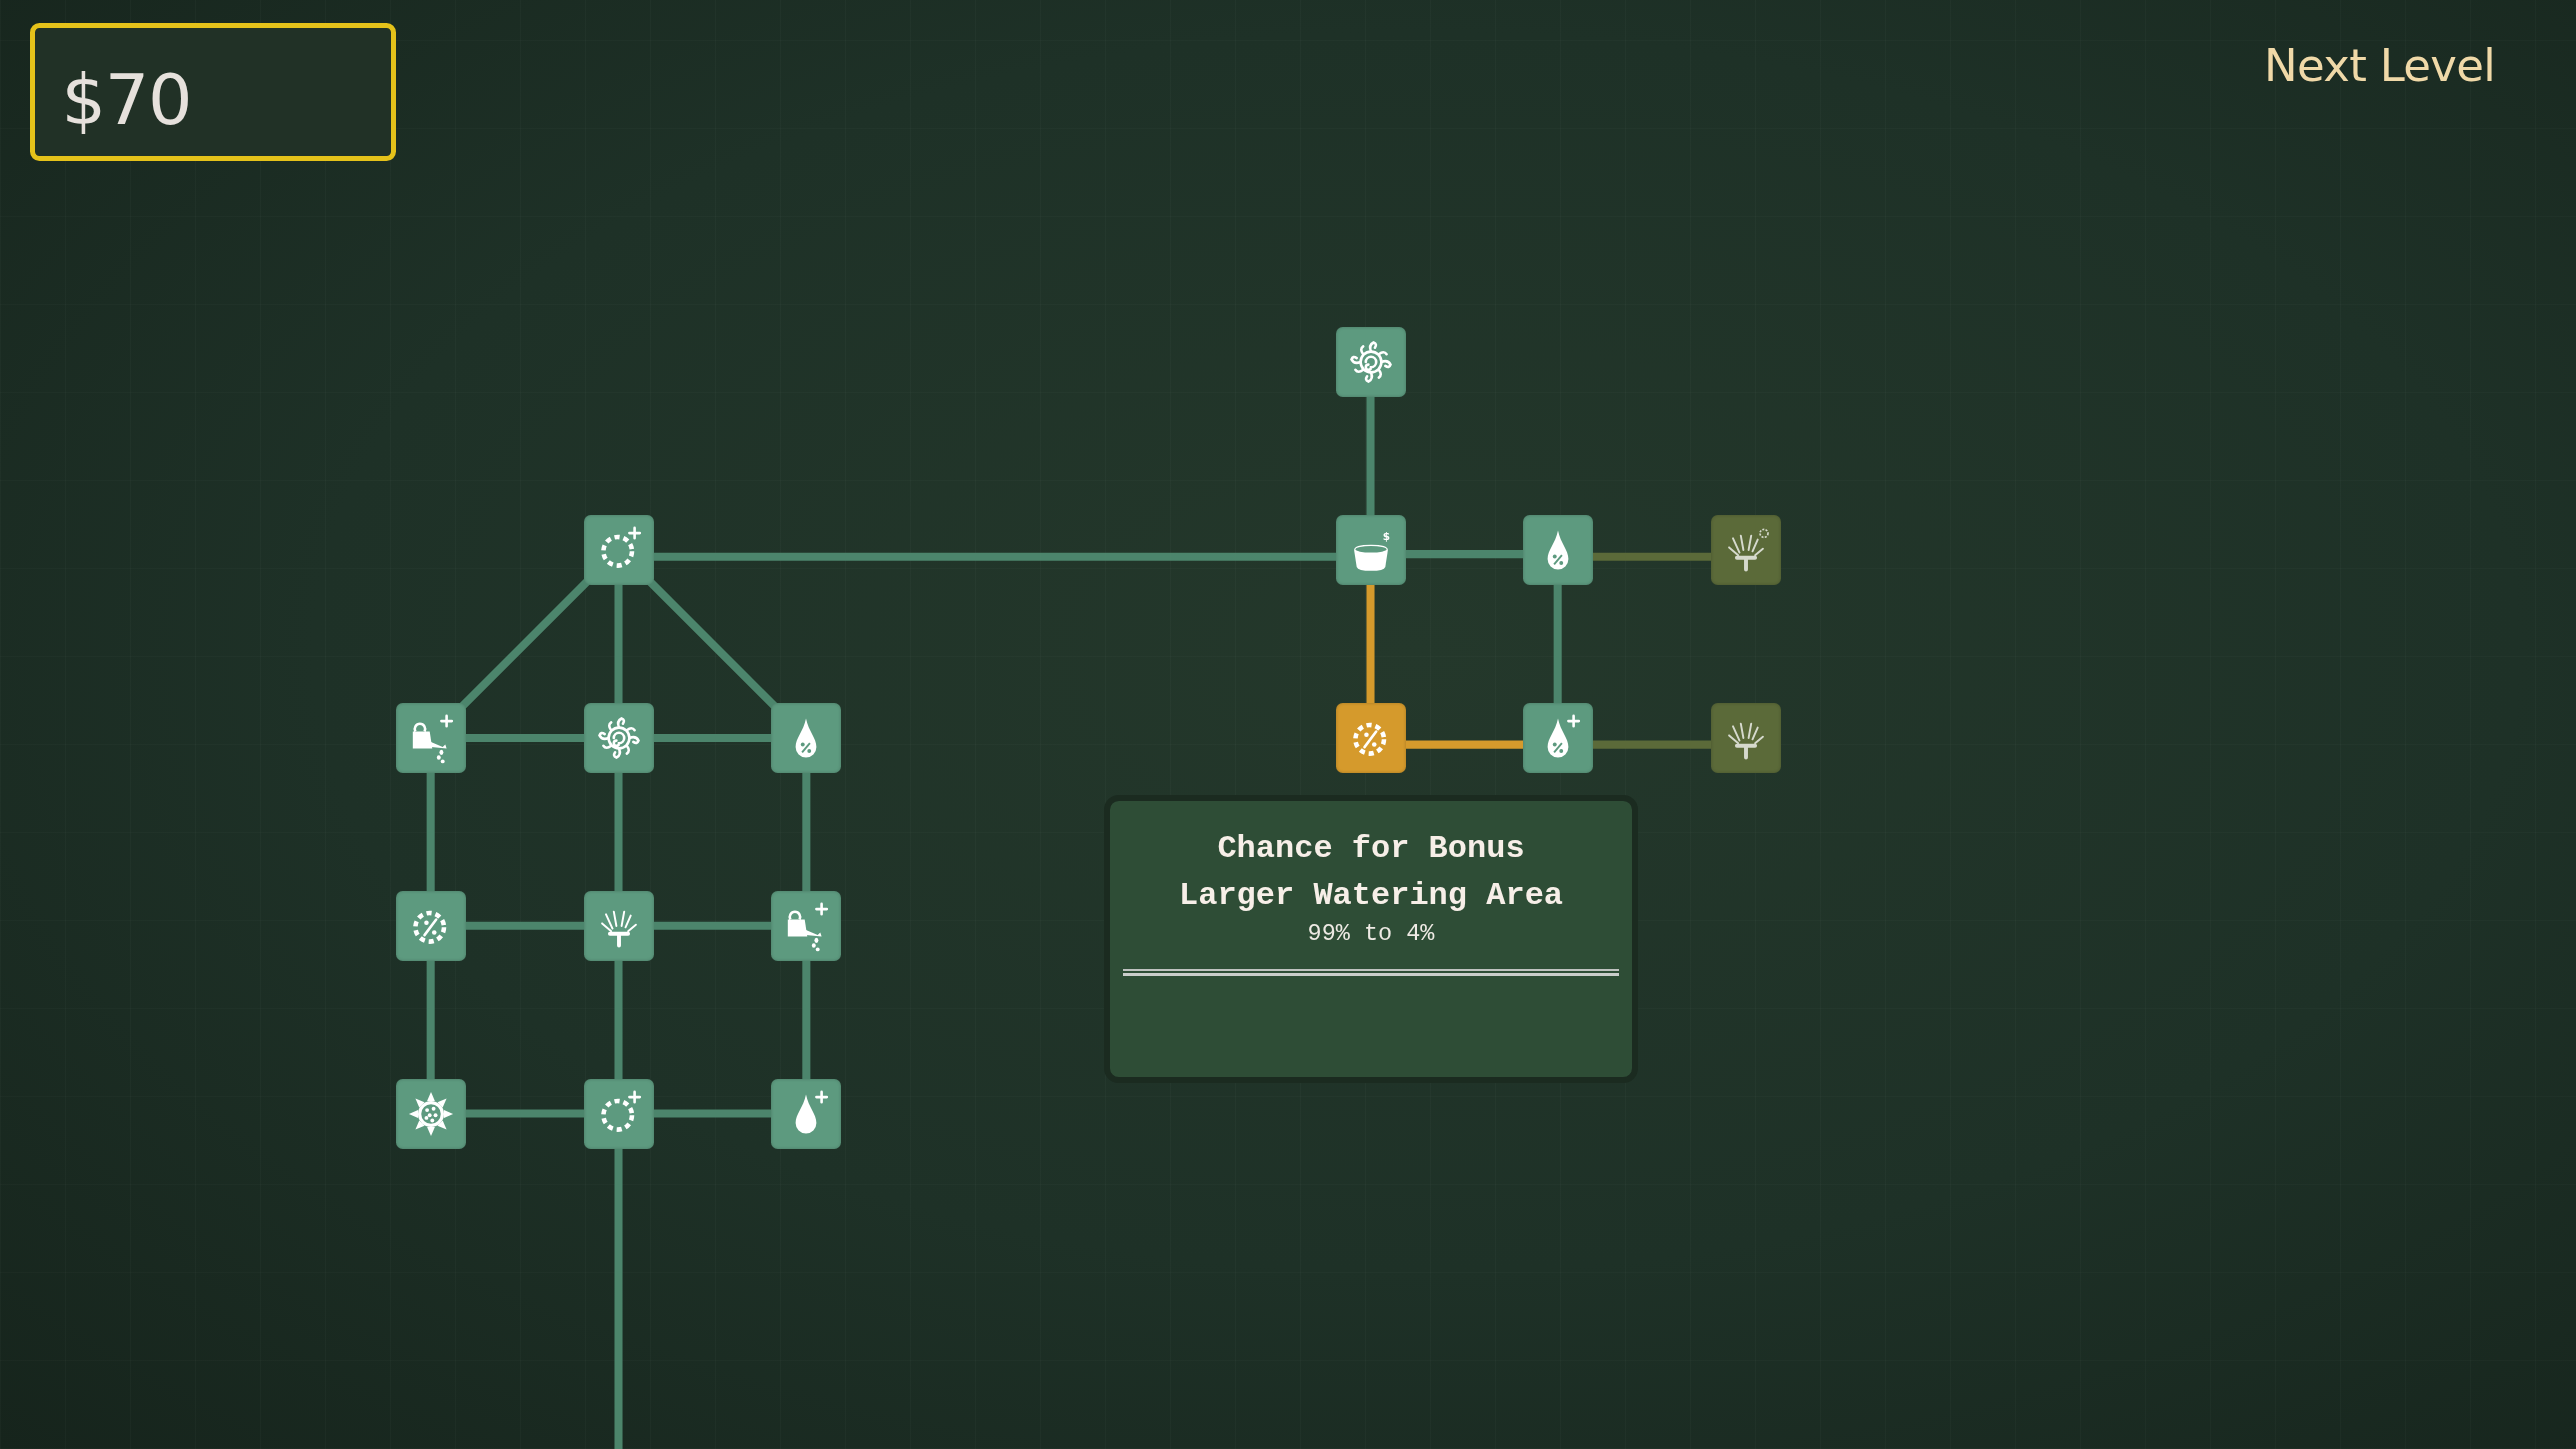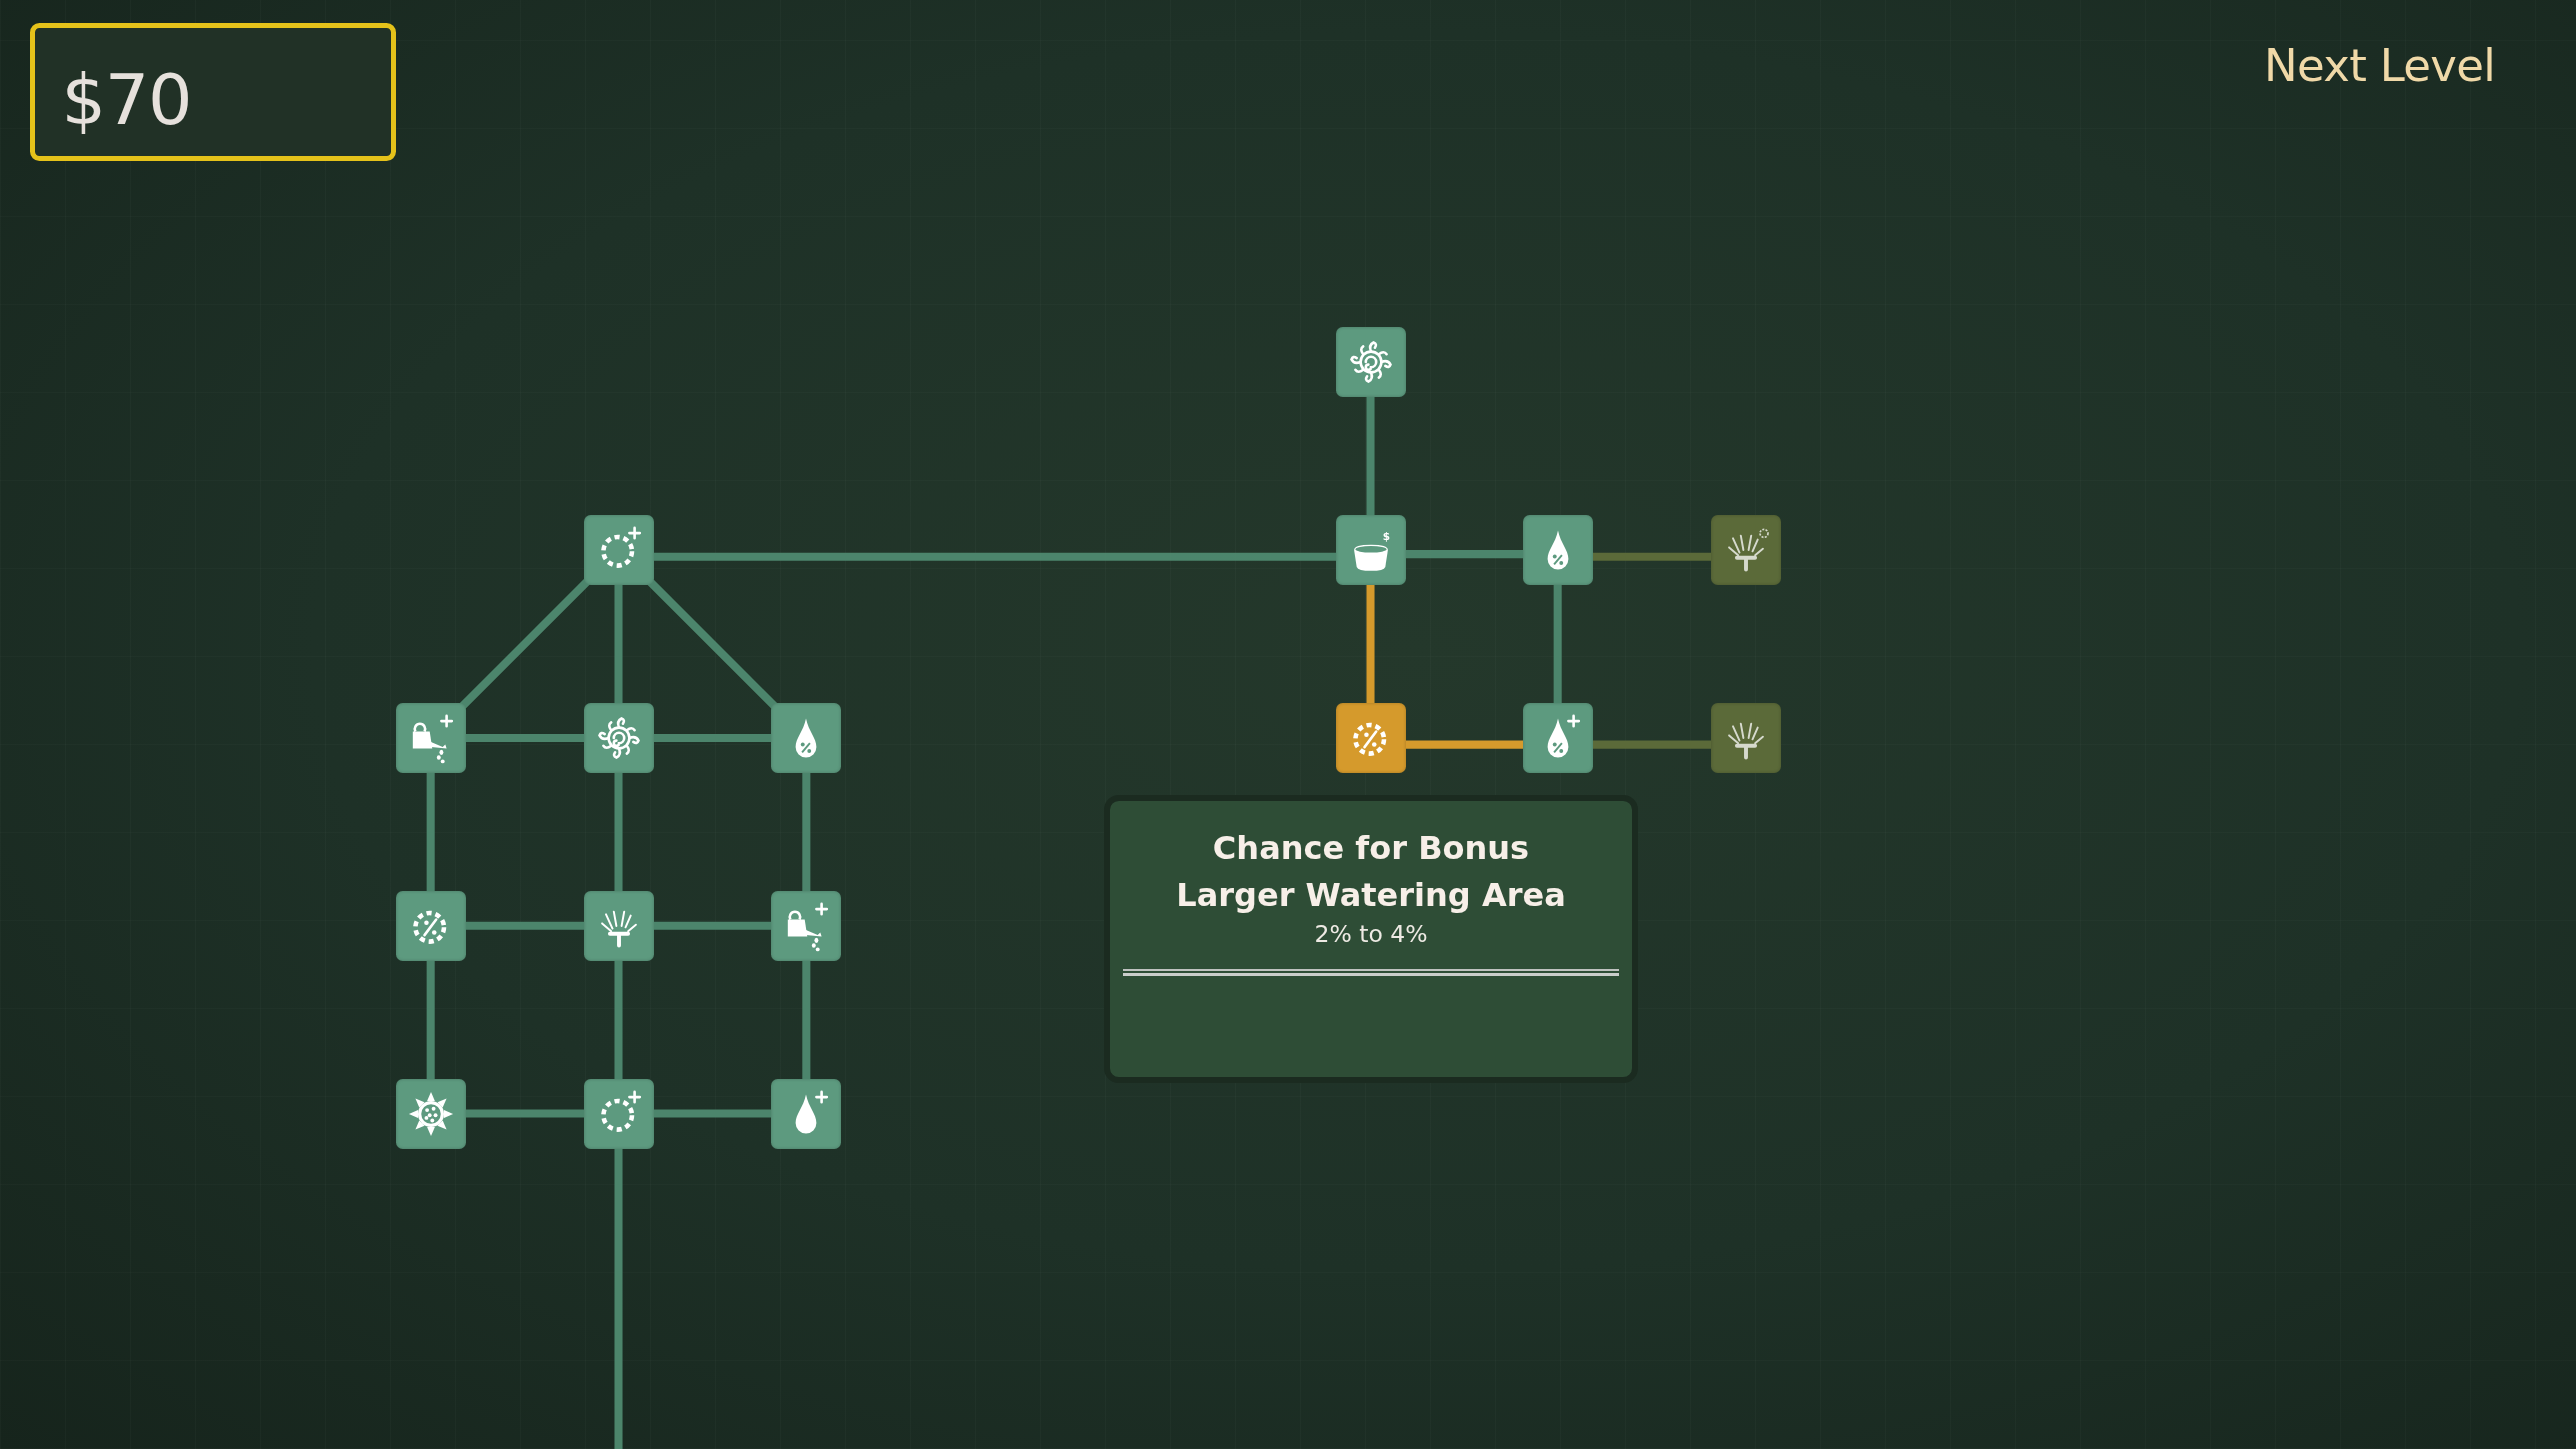--- a/index.html
+++ b/index.html
@@ -35,21 +35,21 @@
     box-shadow: 0 0 2.7px 0.7px rgba(0,0,0,0.15) inset;
   }
   .node.unlocked { background:#5d9a7f; }
   .node.selected { background:#d59a2c; }
   .node.locked { background:#5b6a39; }
   .node.locked svg { opacity:0.75; }
   .node svg { width:52px; height:52px; }
   .tooltip {
     position:absolute; left:1104px; top:795px; width:534px; height:288px;
     box-sizing:border-box; background:#2e4d36; border:6px solid #1b2b20;
-    border-radius:14.8px; text-align:center;
+    border-radius:14.8px; text-align:center;font-family:Liberation Mono, monospace;
   }
   .tt-title {
     position:absolute; left:0; right:0; top:24px; color:#f7efe8;
     font-size:32px; font-weight:bold; line-height:47px;
   }
   .tt-range {
     position:absolute; left:0; right:0; top:119px; color:#eeeae4; font-size:23.5px;
   }
   .tt-divider {
     position:absolute; left:13.4px; right:13.4px; top:168px; height:9.4px;
@@ -281,16 +281,16 @@
 </div>
 <div class="node unlocked" style="left:771px;top:1079px">
   <svg viewBox="0 0 78 78" width="52" height="52">
       <use href="#ico-drop"></use>
       <use href="#ico-plus"></use>
     </svg>
 </div>
 
 <div class="tooltip">
   <div class="tt-title" style="padding:0 60px;">Chance for Bonus Larger Watering Area</div>
-  <div class="tt-range">2% to 4%</div>
+  <div class="tt-range">99% to 4%</div>
   <div class="tt-divider"></div>
 </div>
 
 
 </body></html>

